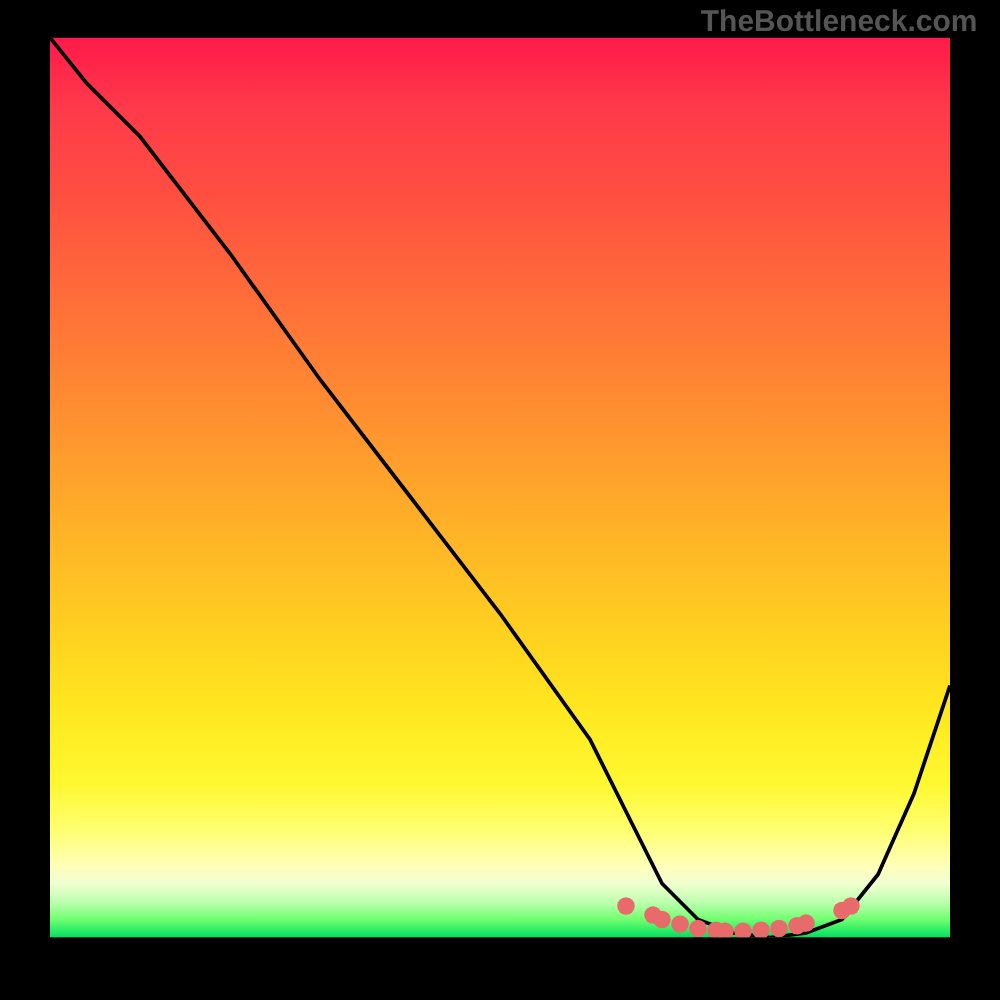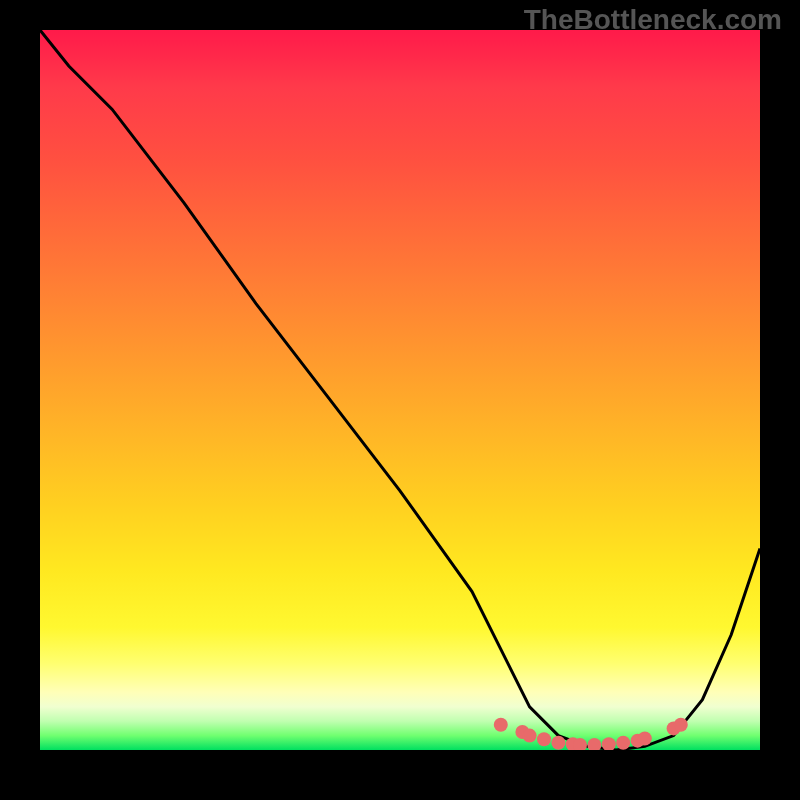--- a/index.html
+++ b/index.html
@@ -9,21 +9,21 @@
     width: 800px;
     height: 800px;
     position: relative;
     font-family: Arial, sans-serif;
   }
   .watermark {
     position: absolute;
     top: 4px;
     right: 18px;
     color: #555;
-    font-size: 28px;
+    font-size: 24px;
     font-weight: bold;
     z-index: 10;
   }
   .plot-area {
     position: absolute;
     left: 40px;
     top: 30px;
     width: 720px;
     height: 720px;
     overflow: hidden;

